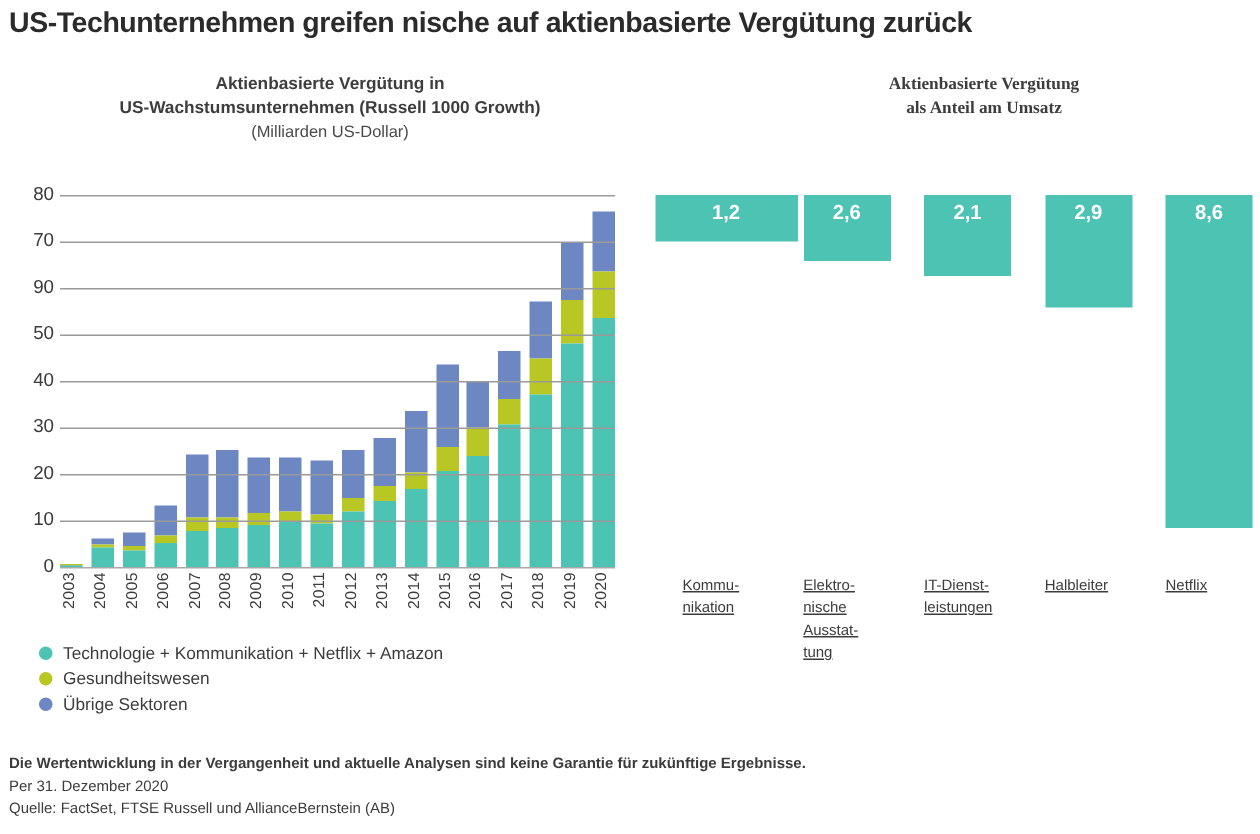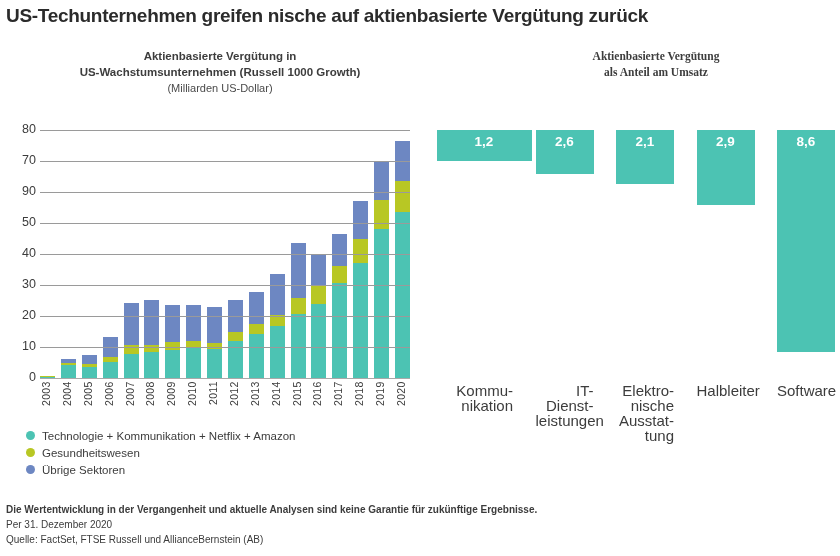--- a/index.html
+++ b/index.html
@@ -65,22 +65,22 @@
   
   .rbars{position:absolute;left:0;bottom:0;width:100%;height:100%;
          display:flex;align-items:flex-end;justify-content:space-between;}
   .rcol{position:relative;width:58px;display:flex;flex-direction:column;
         justify-content:flex-start;align-items:center;height:100%;}
   .rbar{width:100%;background:#4cc3b3;position:relative;}
   .rval{position:absolute;top:4px;left:0;width:100%;text-align:center;
         font-size:13.5px;font-weight:bold;color:#ffffff;}
   #rxaxis{position:absolute;left:455px;top:383px;width:380px;height:90px;
           display:flex;justify-content:space-between;}
-  .rxtick{width:58px;text-align:right;font-size:15px;color:#3c3c3c;
-          line-height:15px;}
+  .rxtick{width:58px;text-align:left;font-size:10px;color:#3c3c3c;
+          line-height:15px;text-decoration:underline;}
 
   
   #legend{position:absolute;left:26px;top:428px;}
   .leg-row{display:flex;align-items:center;height:15px;margin-bottom:2px;}
   .leg-dot{width:9px;height:9px;border-radius:50%;margin-right:7px;flex:none;}
   .leg-label{font-size:11.5px;color:#3c3c3c;white-space:nowrap;}
 
   
   #footer{position:absolute;left:6px;top:502px;width:820px;}
   .foot-line{font-size:10px;color:#3c3c3c;line-height:15px;}
@@ -284,34 +284,34 @@
           </div>
         </div>
       </div>
   </div>
   <div id="rxaxis">
       <div class="rxtick">
         <div>Kommu-</div>
         <div>nikation</div>
       </div>
       <div class="rxtick">
-        <div>IT-Dienst-</div>
-        <div>leistungen</div>
-      </div>
-      <div class="rxtick">
         <div>Elektro-</div>
         <div>nische</div>
         <div>Ausstat-</div>
         <div>tung</div>
       </div>
       <div class="rxtick">
+        <div>IT-Dienst-</div>
+        <div>leistungen</div>
+      </div>
+      <div class="rxtick">
         <div>Halbleiter</div>
       </div>
       <div class="rxtick">
-        <div>Software</div>
+        <div>Netflix</div>
       </div>
     </div>
 
   <div id="footer">
       <div class="foot-line bold">Die Wertentwicklung in der Vergangenheit und aktuelle Analysen sind keine Garantie für zukünftige Ergebnisse.</div>
       <div class="foot-line">Per 31. Dezember 2020</div>
       <div class="foot-line">Quelle: FactSet, FTSE Russell und AllianceBernstein (AB)</div>
     </div>
 
 </div>

